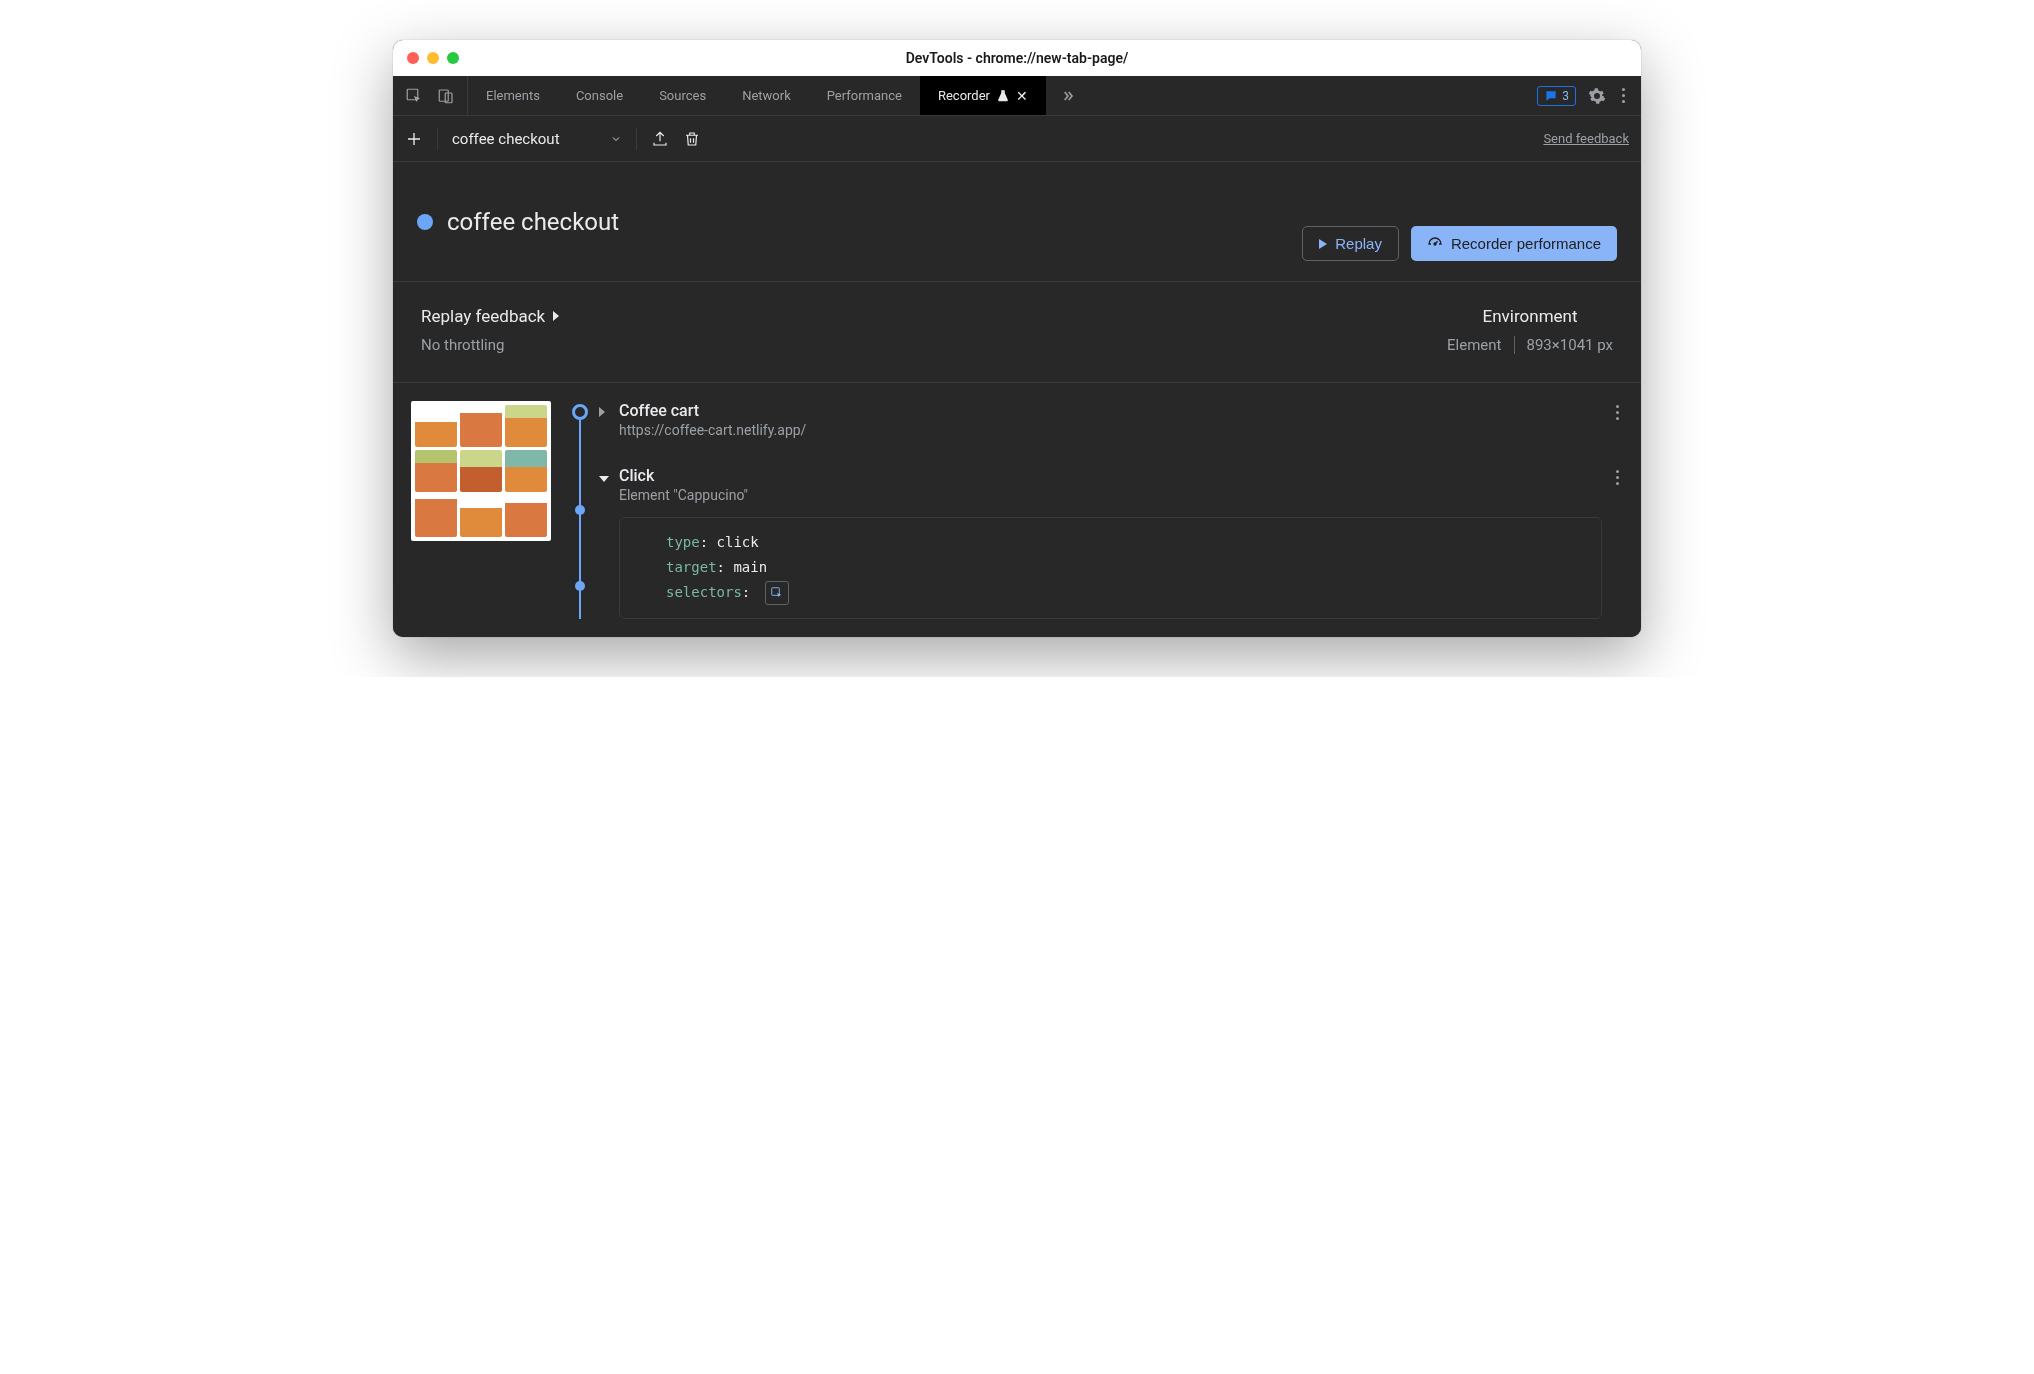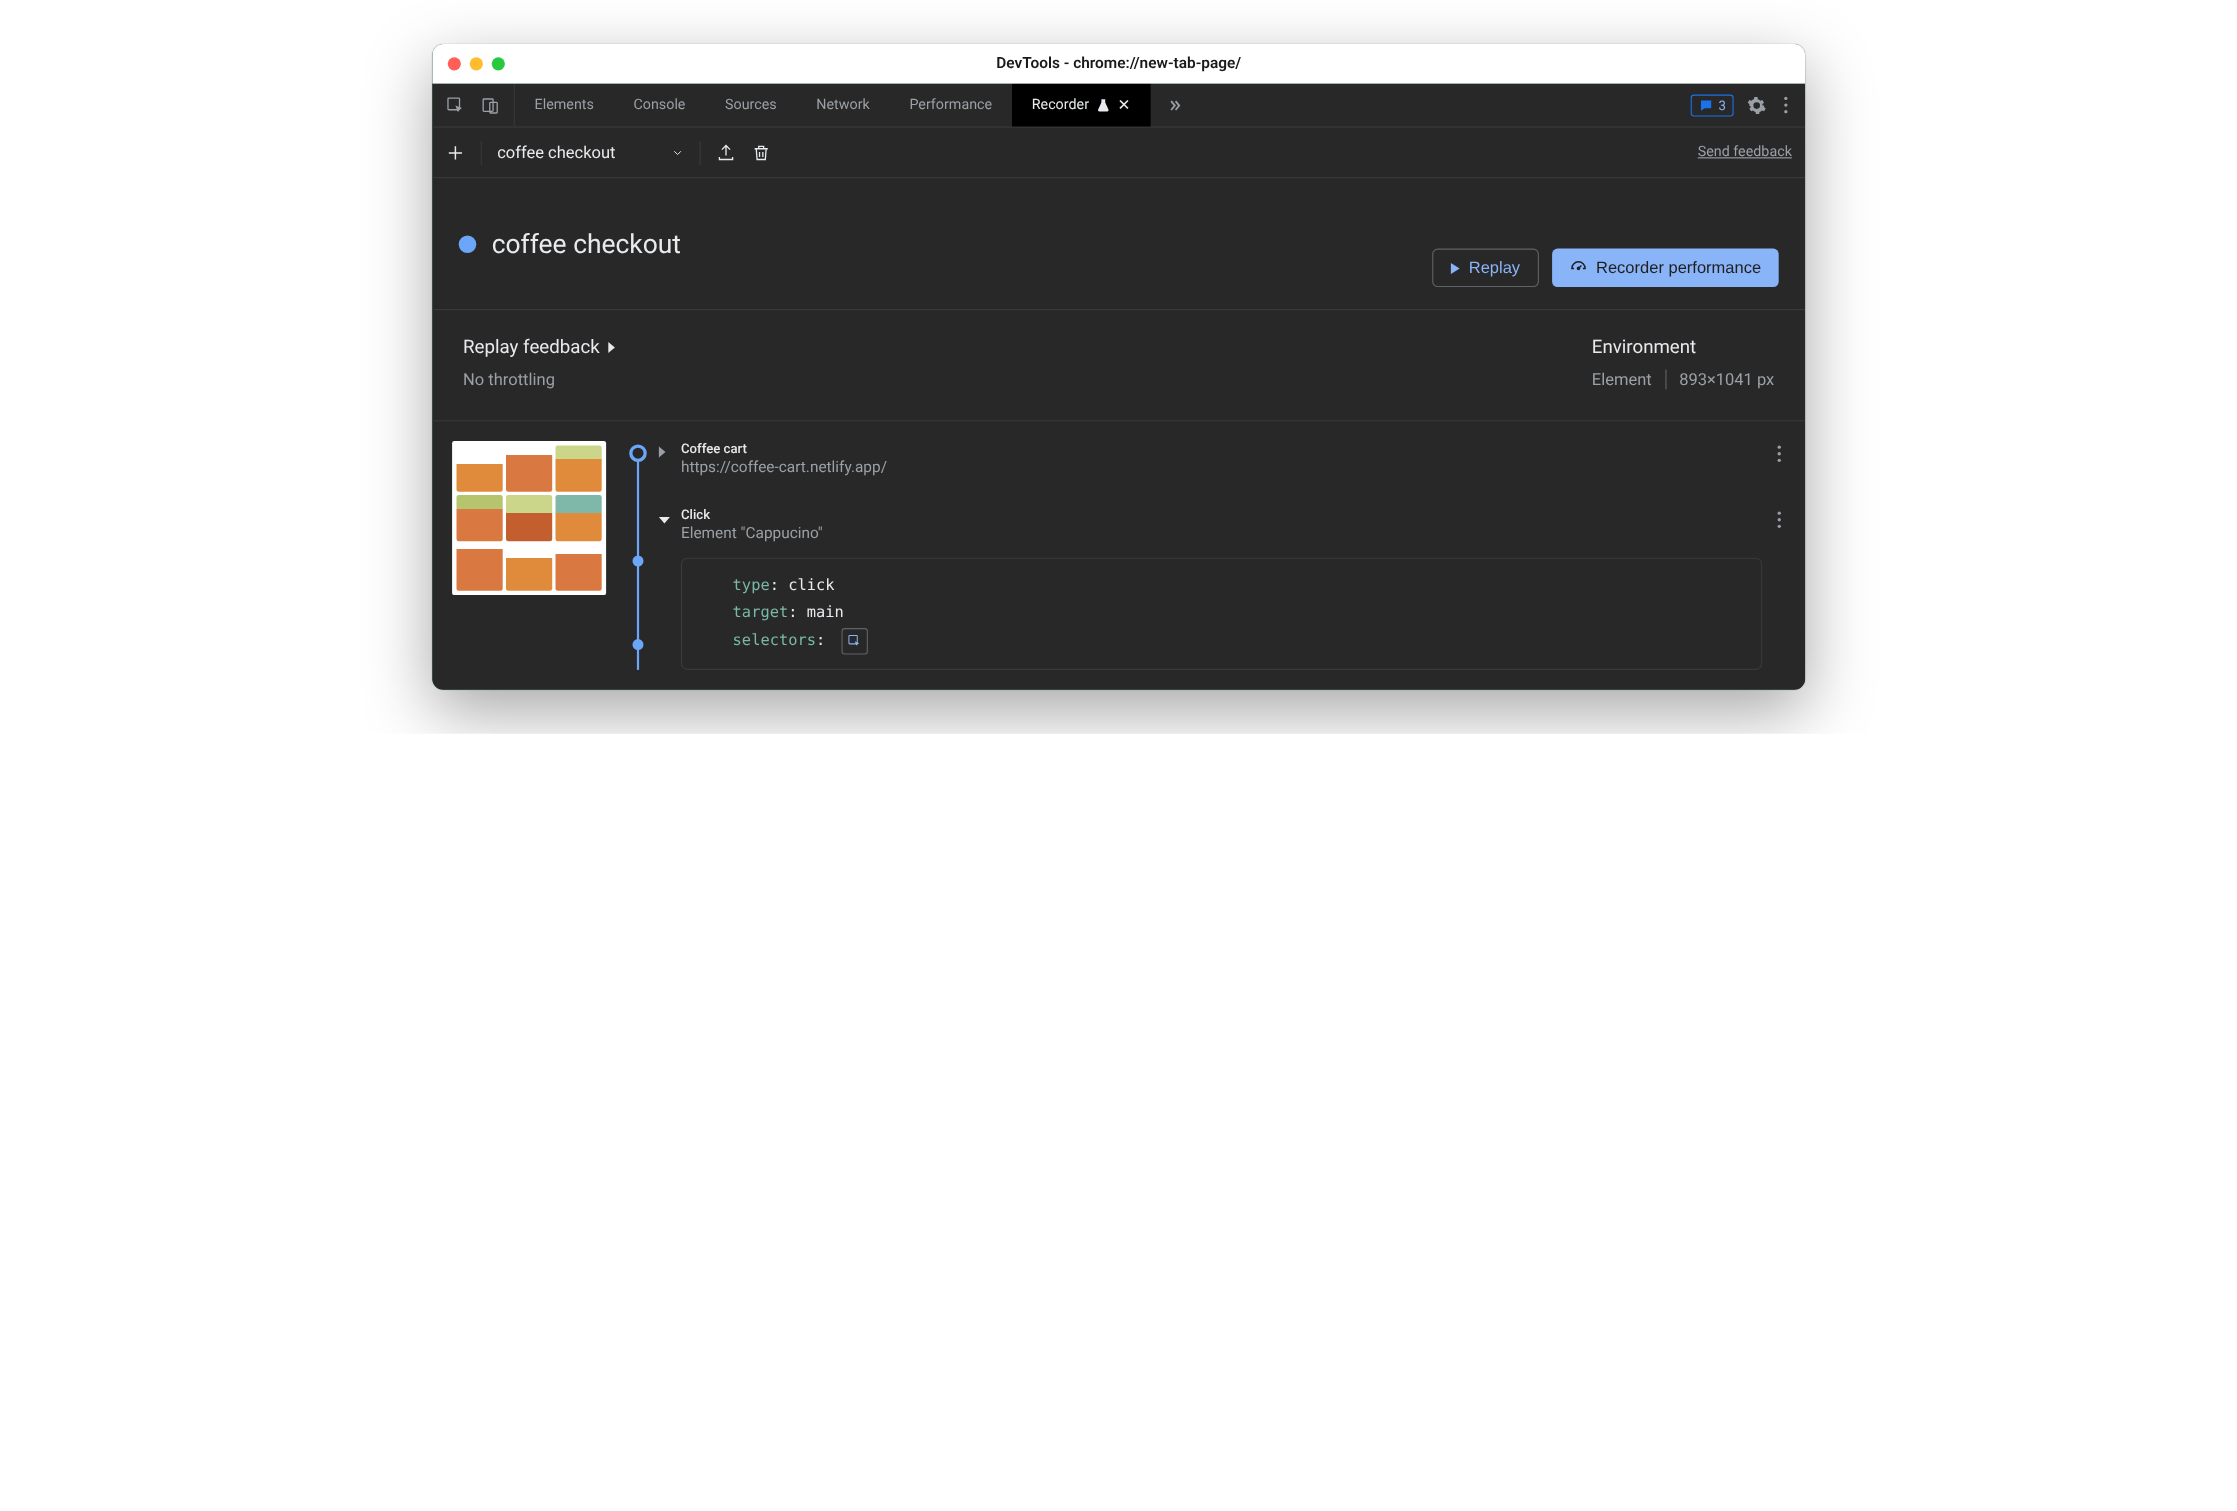--- a/index.html
+++ b/index.html
@@ -44,42 +44,42 @@
 .header-actions { margin-left: auto; display: flex; gap: 12px; margin-top: 44px; }
 .btn { display: flex; align-items: center; gap: 8px; padding: 8px 16px; border-radius: 5px; font-size: 15px; font-weight: 500; cursor: pointer; }
 .btn-outline { border: 1px solid #5f6368; color: #8ab4f8; background: transparent; }
 .btn-primary { background: #8ab4f8; color: #202124; border: none; }
 .play-tri { width: 0; height: 0; border-left: 8px solid #8ab4f8; border-top: 5px solid transparent; border-bottom: 5px solid transparent; }
 .gauge-icon { width: 16px; height: 16px; }
 
 .settings-row { display: flex; justify-content: space-between; padding: 24px 28px 28px; border-bottom: 1px solid #3a3a3a; }
 .settings-left .st-title { font-size: 17px; color: #e8eaed; display: flex; align-items: center; gap: 8px; margin-bottom: 10px; cursor:pointer;}
 .st-sub { color: #9aa0a6; font-size: 15px; }
-.env-right { text-align: left; }
+.env-right { text-align: center; }
 .env-title { font-size: 17px; color: #e8eaed; margin-bottom: 10px; }
 .env-vals { color: #9aa0a6; font-size: 15px; display: flex; align-items: center; gap: 12px; }
 .env-vals .vsep { width:1px; height: 18px; background: #5f6368; }
 
 .steps-area { display: flex; padding: 18px; gap: 18px; }
 .thumb { width: 140px; height: 140px; background: #fff; border-radius: 2px; padding: 4px; flex-shrink: 0; }
 .thumb-grid { display: grid; grid-template-columns: repeat(3,1fr); grid-template-rows: repeat(3,1fr); gap: 3px; width:100%; height:100%; }
 .mug { border-radius: 2px; }
 .mug.a{background:linear-gradient(#fff 40%,#e08b3c 40%);} .mug.b{background:linear-gradient(#fff 20%,#d97841 20%);} .mug.c{background:linear-gradient(#ccd68a 30%,#e08b3c 30%);} .mug.d{background:linear-gradient(#b7c46e 30%,#d97841 30%);} .mug.e{background:linear-gradient(#ccd68a 40%,#c35f2f 40%);} .mug.f{background:linear-gradient(#7fb8a8 40%,#e08b3c 40%);} .mug.g{background:linear-gradient(#fff 10%,#d97841 10%);} .mug.h{background:linear-gradient(#fff 30%,#e08b3c 30%);} .mug.i{background:linear-gradient(#fff 20%,#d97841 20%);}
 
 .timeline { flex: 1; position: relative; padding-left: 30px; }
 .tl-line { position: absolute; left: 10px; top: 10px; bottom: 0; width: 2px; background: #6ba6f8; }
 .tl-node { position: absolute; left: 3px; width: 16px; height: 16px; border-radius: 50%; border: 3px solid #6ba6f8; background: #282828; }
 .tl-node.start { top: 3px; }
 .tl-dot-small { position: absolute; left: 6px; width: 10px; height: 10px; border-radius:50%; background:#6ba6f8; }
 .tl-dot-small.d1 { top: 104px; } .tl-dot-small.d2 { top: 180px; }
 
 .step { display: flex; align-items: flex-start; gap: 10px; margin-bottom: 28px; }
 .step .arrow { width: 10px; flex-shrink:0; margin-top:4px; color:#9aa0a6; }
 .step-body { flex:1; }
-.step-title { font-size: 12px; color: #e8eaed; font-weight:500; }
+.step-title { font-size: 16px; color: #e8eaed; font-weight:500; }
 .step-sub { font-size: 14px; color: #9aa0a6; margin-top:2px; }
 .step-menu { margin-left: auto; }
 
 .code-box { margin-top: 14px; border: 1px solid #3a3a3a; border-radius: 6px; padding: 12px 14px; font-family: Menlo, Consolas, monospace; font-size: 14px; line-height: 1.8; }
 .key { color: #79b8a7; margin-left: 32px; }
 .val { color: #e8eaed; }
 .inline-btn { display:inline-flex; align-items:center; justify-content:center; width:24px; height:24px; border:1px solid #5f6368; border-radius:3px; vertical-align:middle; margin-left:6px;}
 .inline-btn svg { width:14px; height:14px; stroke:#8ab4f8; stroke-width:1.6; fill:none;}
 
 .tri-right { display:inline-block; width:0; height:0; border-left:6px solid currentColor; border-top:5px solid transparent; border-bottom:5px solid transparent;}

